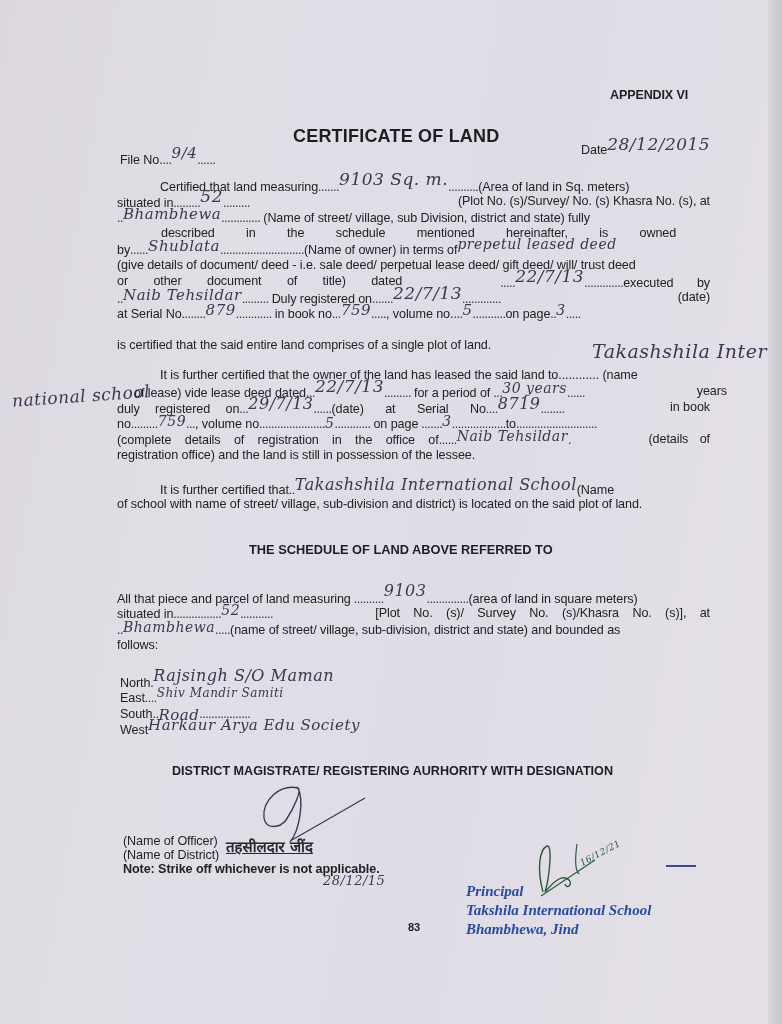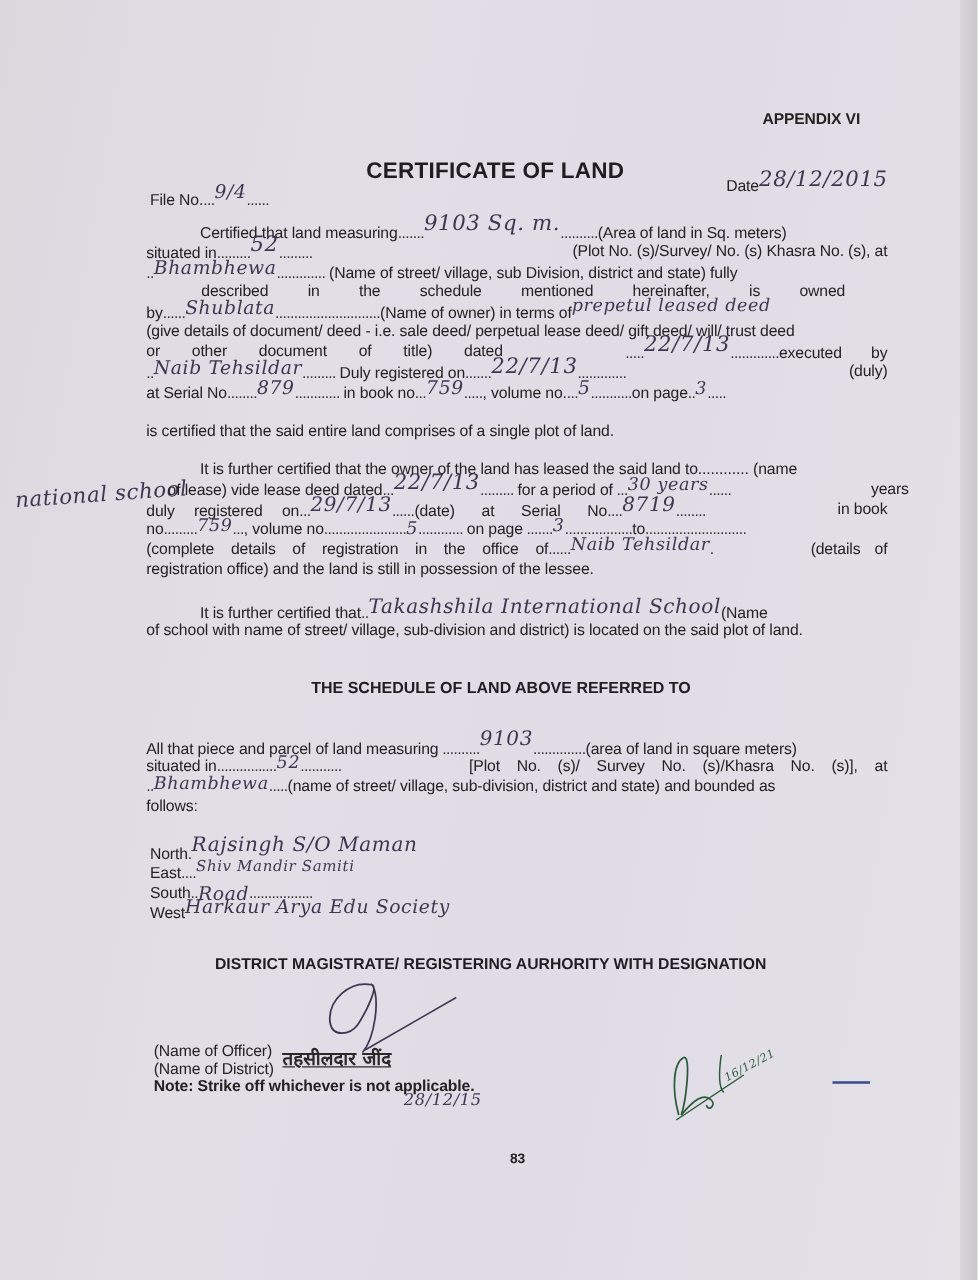--- a/index.html
+++ b/index.html
@@ -53,27 +53,28 @@
   <div class="abs print" style="left:117px;top:242px;width:610px;">
     <span>by</span><span class="dots">......</span><span class="hand" style="font-size:15px;position:relative;top:-3px;">Shublata</span><span class="dots">............................</span><span>(Name of owner) in terms of</span><span class="hand" style="font-size:14px;position:relative;top:-5px;">prepetul leased deed</span>
   </div>
   <div class="abs print" style="left:117px;top:258px;width:600px;">(give details of document/ deed - i.e. sale deed/ perpetual lease deed/ gift deed/ will/ trust deed</div>
   <div class="abs print" style="left:117px;top:274px;width:593px;display:flex;justify-content:space-between;">
     <span style="word-spacing:22px;">or other document of title) dated</span>
     <span><span class="dots">.....</span><span class="hand" style="font-size:17px;position:relative;top:-5px;">22/7/13</span><span class="dots">.............</span><span style="word-spacing:20px;">executed by</span></span>
   </div>
   <div class="abs print" style="left:117px;top:290px;width:593px;display:flex;justify-content:space-between;">
     <span><span class="dots">..</span><span class="hand" style="font-size:15px;position:relative;top:-3px;">Naib Tehsildar</span><span class="dots">......... </span><span>Duly registered on</span><span class="dots">.......</span><span class="hand" style="font-size:17px;position:relative;top:-4px;">22/7/13</span><span class="dots">.............</span></span>
-    <span>(duly)</span>
+    <span>(date)</span>
   </div>
   <div class="abs print" style="left:117px;top:306px;width:593px;">
     <span>at Serial No</span><span class="dots">........</span><span class="hand" style="font-size:15px;position:relative;top:-3px;">879</span><span class="dots">............ </span><span>in book no</span><span class="dots">...</span><span class="hand" style="font-size:15px;position:relative;top:-3px;">759</span><span class="dots">.....</span><span>, volume no.</span><span class="dots">...</span><span class="hand" style="font-size:15px;position:relative;top:-3px;">5</span><span class="dots">...........</span><span>on page</span><span class="dots">..</span><span class="hand" style="font-size:14px;position:relative;top:-3px;">3</span><span class="dots">.....</span>
   </div>
   <div class="abs print" style="left:117px;top:338px;width:593px;">is certified that the said entire land comprises of a single plot of land.</div>
 
+  <div class="abs hand" style="left:592px;top:340px;font-size:19px;">Takashshila Inter</div>
   <div class="abs hand" style="left:12px;top:386px;font-size:17px;transform:rotate(-4deg);">national school</div>
 
   <div class="abs print" style="left:160px;top:368px;width:550px;">It is further certified that the owner of the land has leased the said land to............ (name</div>
   <div class="abs print" style="left:134px;top:384px;width:593px;display:flex;justify-content:space-between;text-align:center;">
     <span><span>of lease) vide lease deed dated</span><span class="dots">...</span><span class="hand" style="font-size:17px;position:relative;top:-5px;">22/7/13</span><span class="dots">......... </span><span>for a period of</span><span class="dots"> ...</span><span class="hand" style="font-size:14px;position:relative;top:-4px;">30 years</span><span class="dots">......</span></span>
     <span>years</span>
   </div>
   <div class="abs print" style="left:117px;top:400px;width:593px;display:flex;justify-content:space-between;">
     <span><span style="word-spacing:12px;">duly registered on</span><span class="dots">...</span><span class="hand" style="font-size:16px;position:relative;top:-4px;">29/7/13</span><span class="dots">......</span><span style="word-spacing:18px;">(date) at Serial No</span><span class="dots">....</span><span class="hand" style="font-size:16px;position:relative;top:-4px;">8719</span><span class="dots">........</span></span>
     <span>in book</span>
@@ -127,15 +128,20 @@
   <div class="abs stamp-dark" style="left:226px;top:836px;font-size:15px;text-decoration:underline;">तहसीलदार जींद</div>
   <div class="abs hand" style="left:323px;top:873px;font-size:13px;">28/12/15</div>
 
   <svg class="sig" style="left:525px;top:840px;" width="110" height="60" viewBox="0 0 110 60">
     <path d="M18 52 C12 30 14 10 22 6 C28 4 24 40 20 52 C30 40 38 34 44 40 C48 44 42 50 40 44" fill="none" stroke="#2a5a3a" stroke-width="1.4"></path>
     <path d="M52 4 C50 18 50 30 54 34 M16 56 L70 20" fill="none" stroke="#2a5a3a" stroke-width="1.2"></path>
   </svg>
   <div class="abs hand" style="left:578px;top:848px;font-size:9px;color:#2a5a3a;transform:rotate(-28deg);">16/12/21</div>
   <div class="abs" style="left:666px;top:865px;width:30px;height:2px;background:#3a4a8a;"></div>
 
+  <div class="abs blue" style="left:466px;top:882px;font-size:15px;line-height:19px;">
+    <div>Principal</div>
+    <div>Takshila International School</div>
+    <div>Bhambhewa, Jind</div>
+  </div>
 
   <div class="abs print bold" style="left:408px;top:920px;font-size:11px;">83</div>
 </div>
 
 </body></html>

